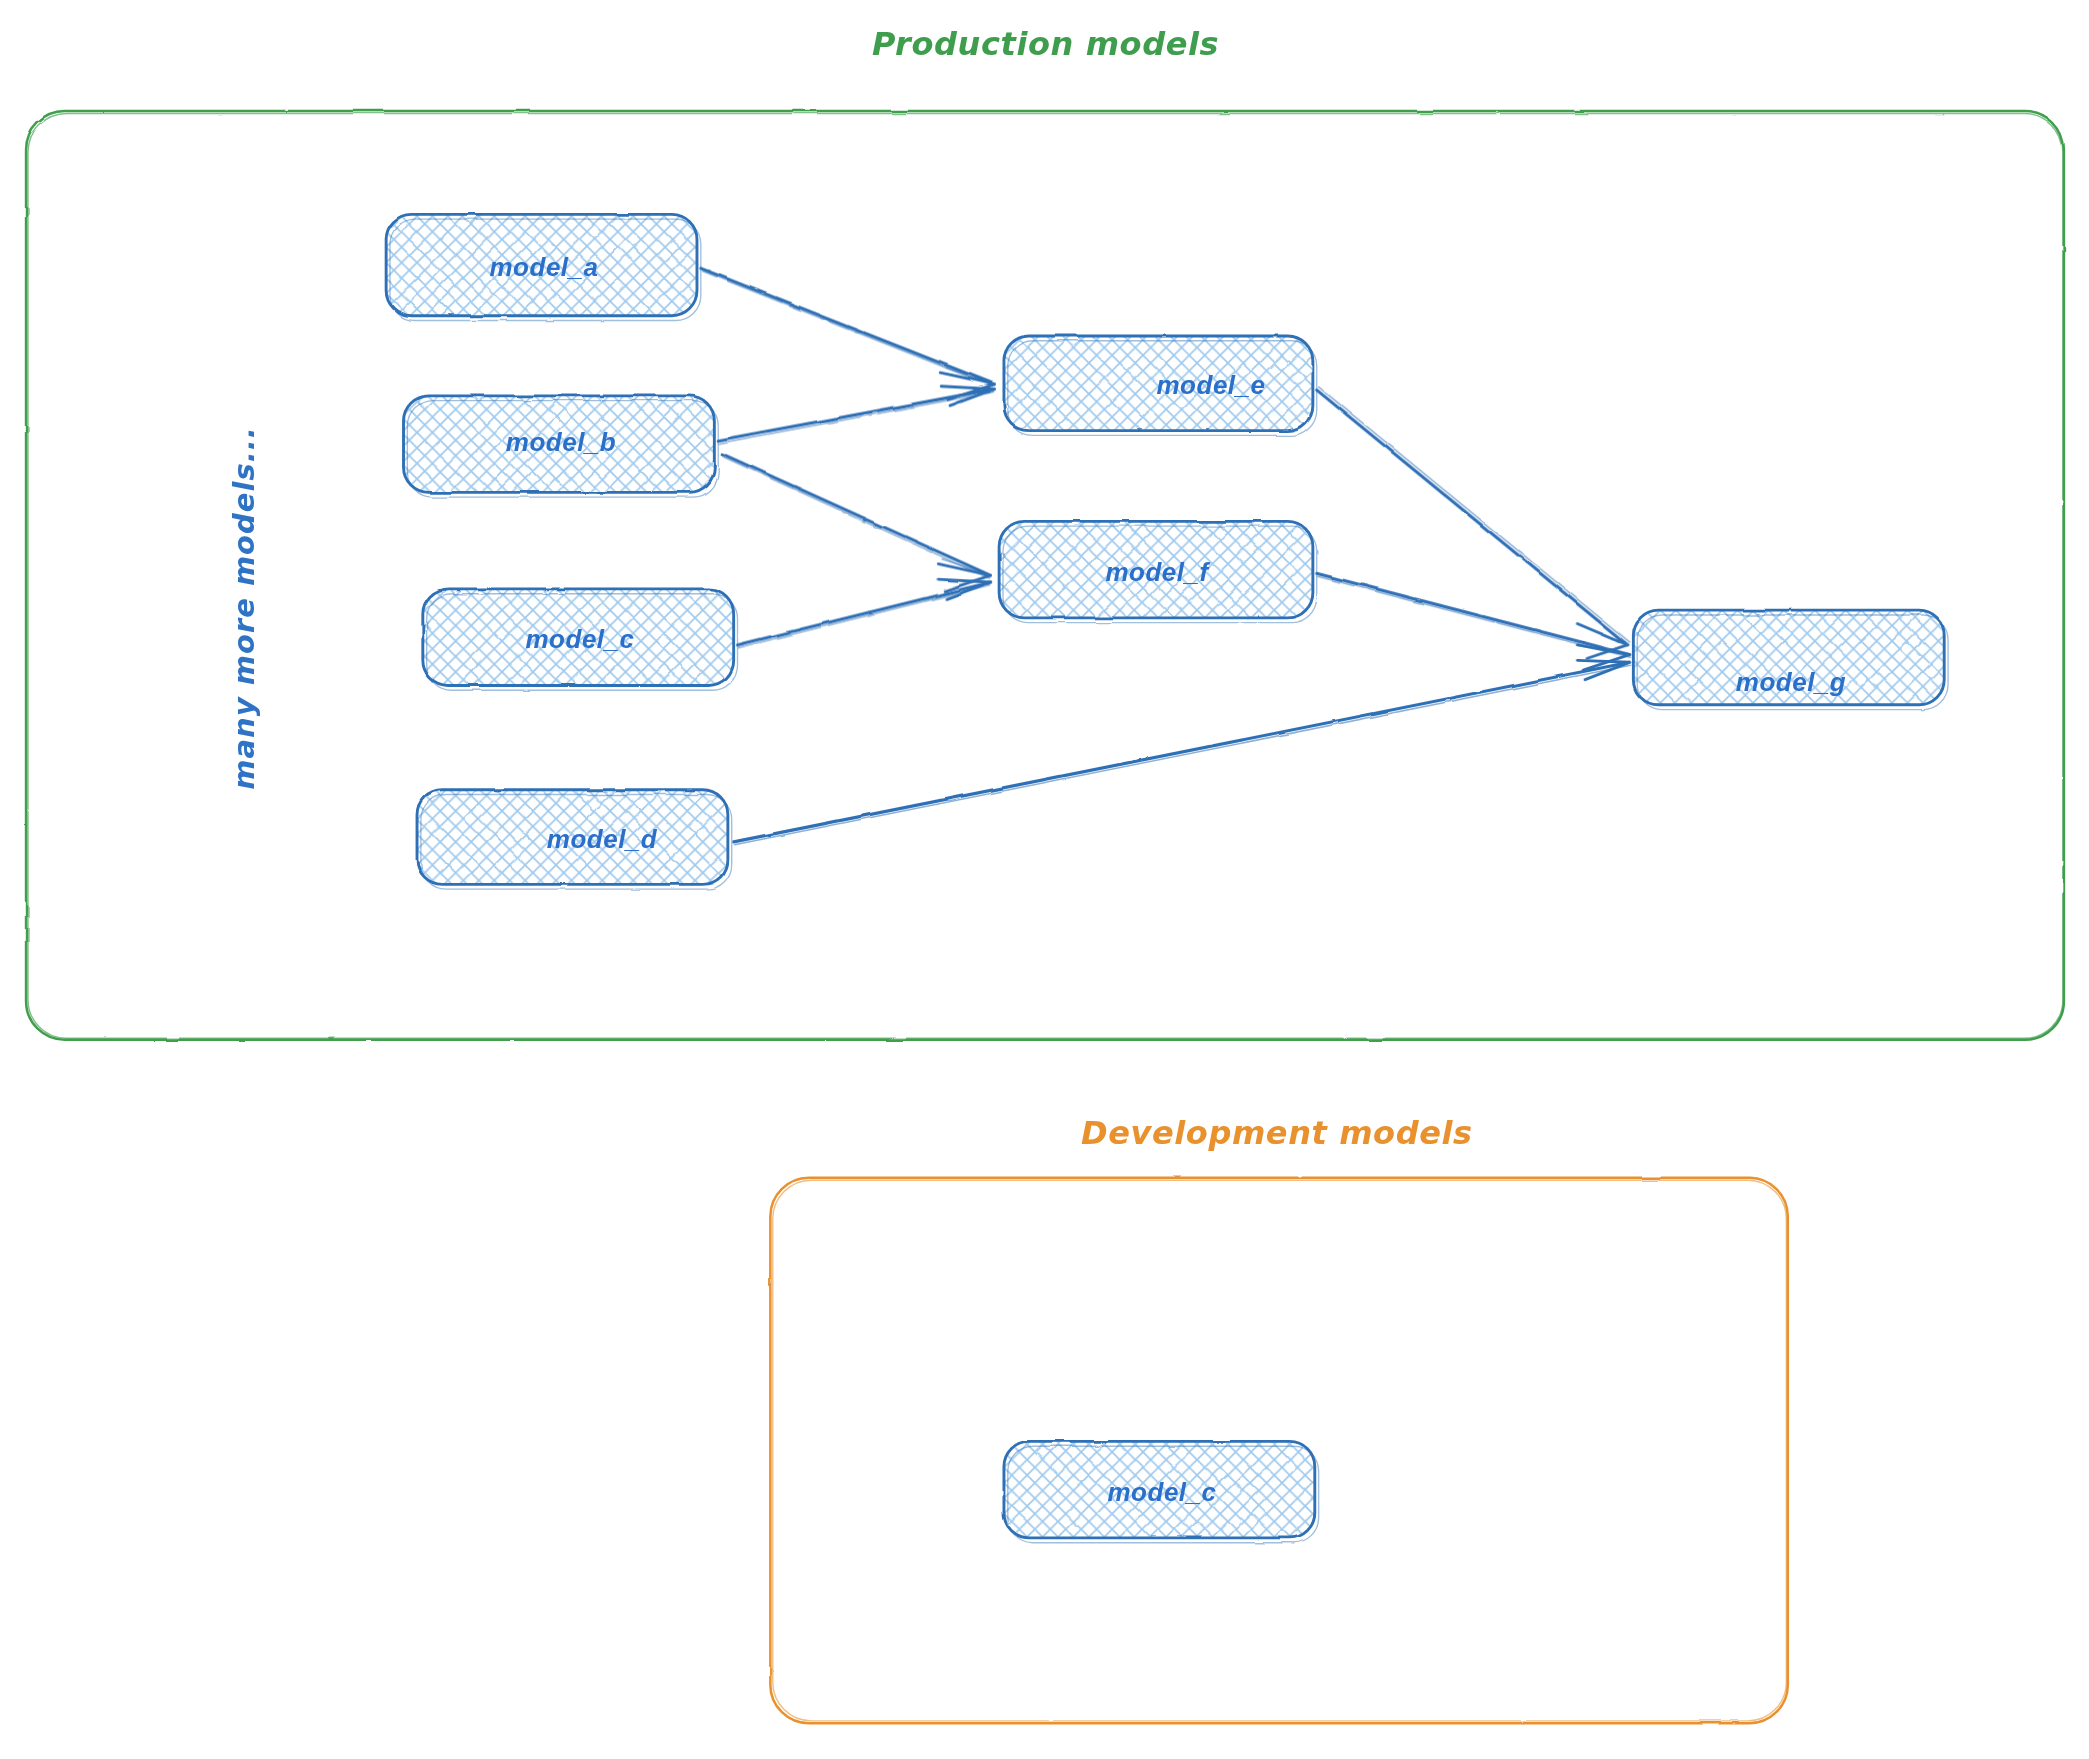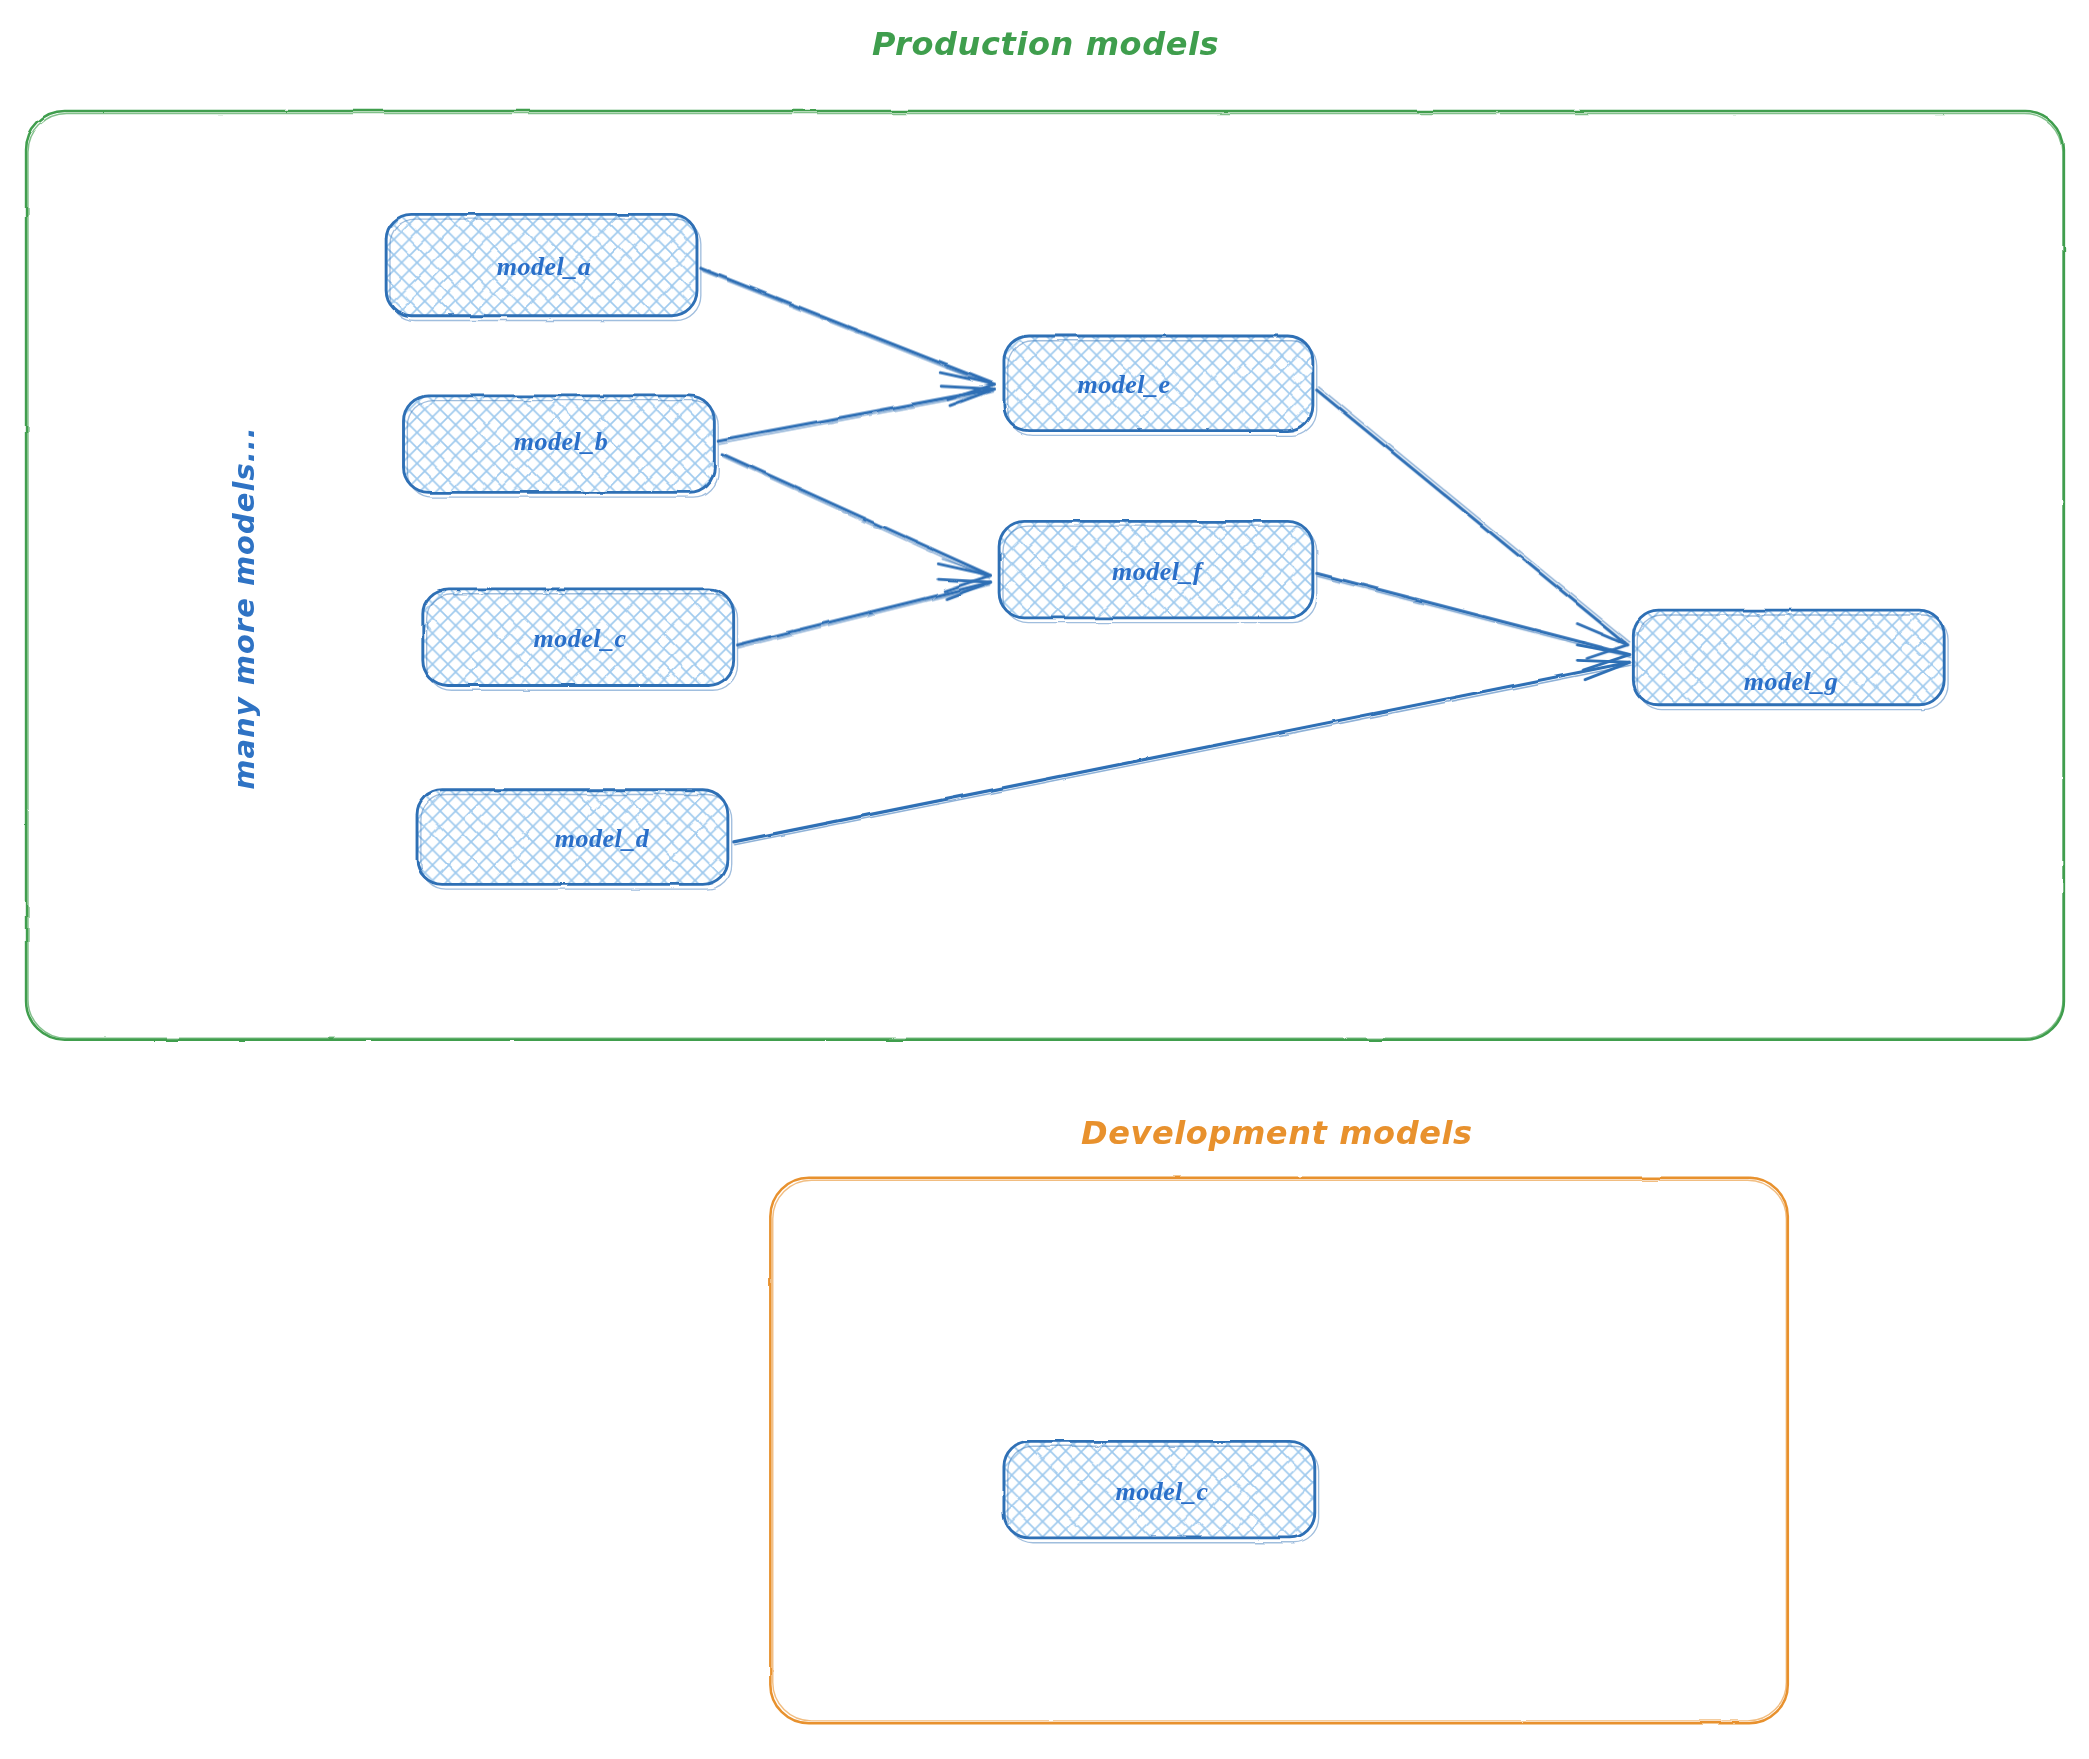--- a/index.html
+++ b/index.html
@@ -3,21 +3,21 @@
 <meta charset="utf-8">
 <style>
   html,body{margin:0;padding:0;background:#ffffff;}
   body{width:2089px;height:1759px;position:relative;overflow:hidden;
        font-family:"DejaVu Sans", sans-serif;}
   #stage{position:absolute;left:0;top:0;width:2089px;height:1759px;}
   svg.layer{position:absolute;left:0;top:0;width:2089px;height:1759px;overflow:visible;}
   .grp-label{position:absolute;white-space:nowrap;font-size:32px;letter-spacing:0.6px;
              font-family:"DejaVu Sans", sans-serif;font-style:italic;font-weight:600;}
   .node-label{position:absolute;white-space:nowrap;font-size:26px;color:#2a6fc9;
-              font-family:Liberation Serif, serif;font-style:italic;font-weight:600;
+              font-family:Liberation Sans, sans-serif;font-style:italic;font-weight:600;
               letter-spacing:0.5px;transform:translate(-50%,-50%);}
   .side-label{position:absolute;white-space:nowrap;font-size:29px;color:#2f73c4;
               font-family:"DejaVu Sans", sans-serif;font-style:italic;font-weight:600;
               letter-spacing:1px;transform-origin:50% 50%;
               transform:translate(-50%,-50%) rotate(-90deg);}
 </style>
 </head>
 <body>
 
 <div id="stage">
@@ -141,21 +141,21 @@
   </svg>
 
   <div class="grp-label" style="left:872px; top:25px; color:#3f9e4d;">Production models</div>
 
   <div class="grp-label" style="left:1081px; top:1114px; color:#e8912d;">Development models</div>
 
   <div class="node-label" style="left:544px; top:267px;">model_a</div>
   <div class="node-label" style="left:561px; top:442px;">model_b</div>
   <div class="node-label" style="left:580px; top:639px;">model_c</div>
   <div class="node-label" style="left:602px; top:839px;">model_d</div>
-  <div class="node-label" style="left:1124px; top:385px;">model_e</div>
+  <div class="node-label" style="left:1211px; top:385px;">model_e</div>
   <div class="node-label" style="left:1157px; top:572px;">model_f</div>
   <div class="node-label" style="left:1791px; top:659px;margin-top:23px;">model_g</div>
   <div class="node-label" style="left:1162px; top:1492px;">model_c</div>
 
   <div class="side-label" style="left:244px; top:608px;">many more models...</div>
 
 </div>
 
 
 </body></html>

